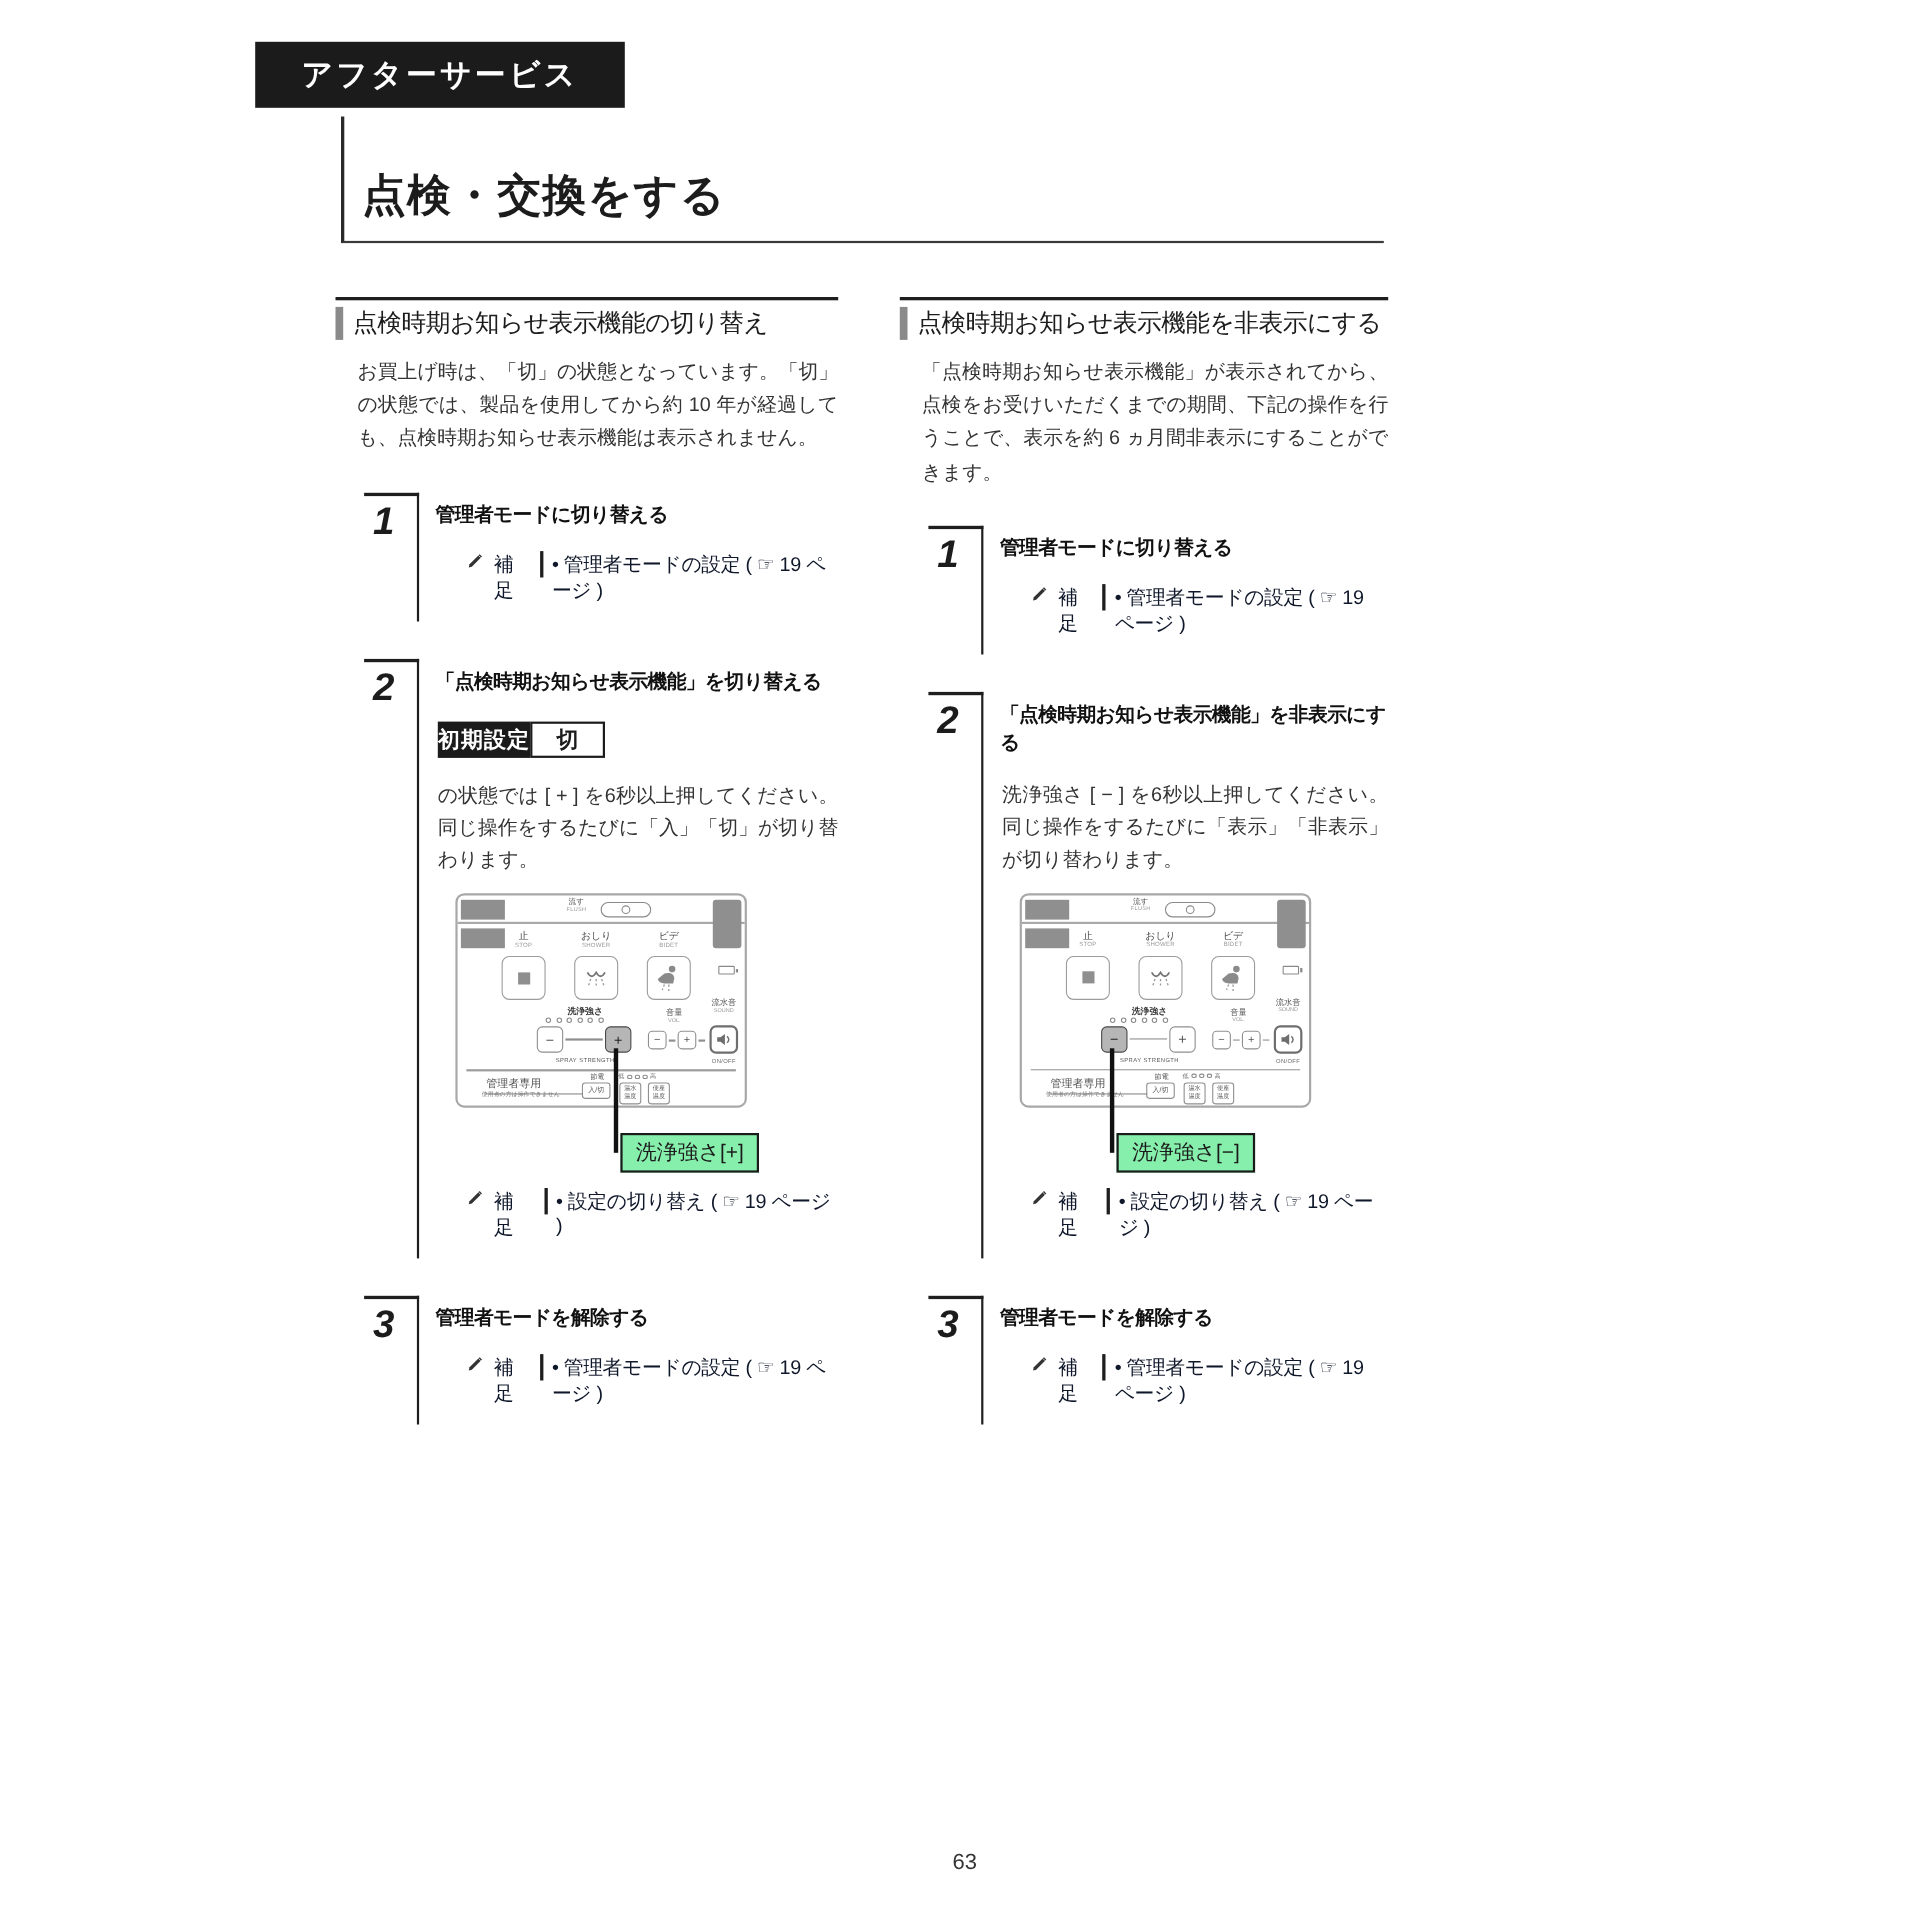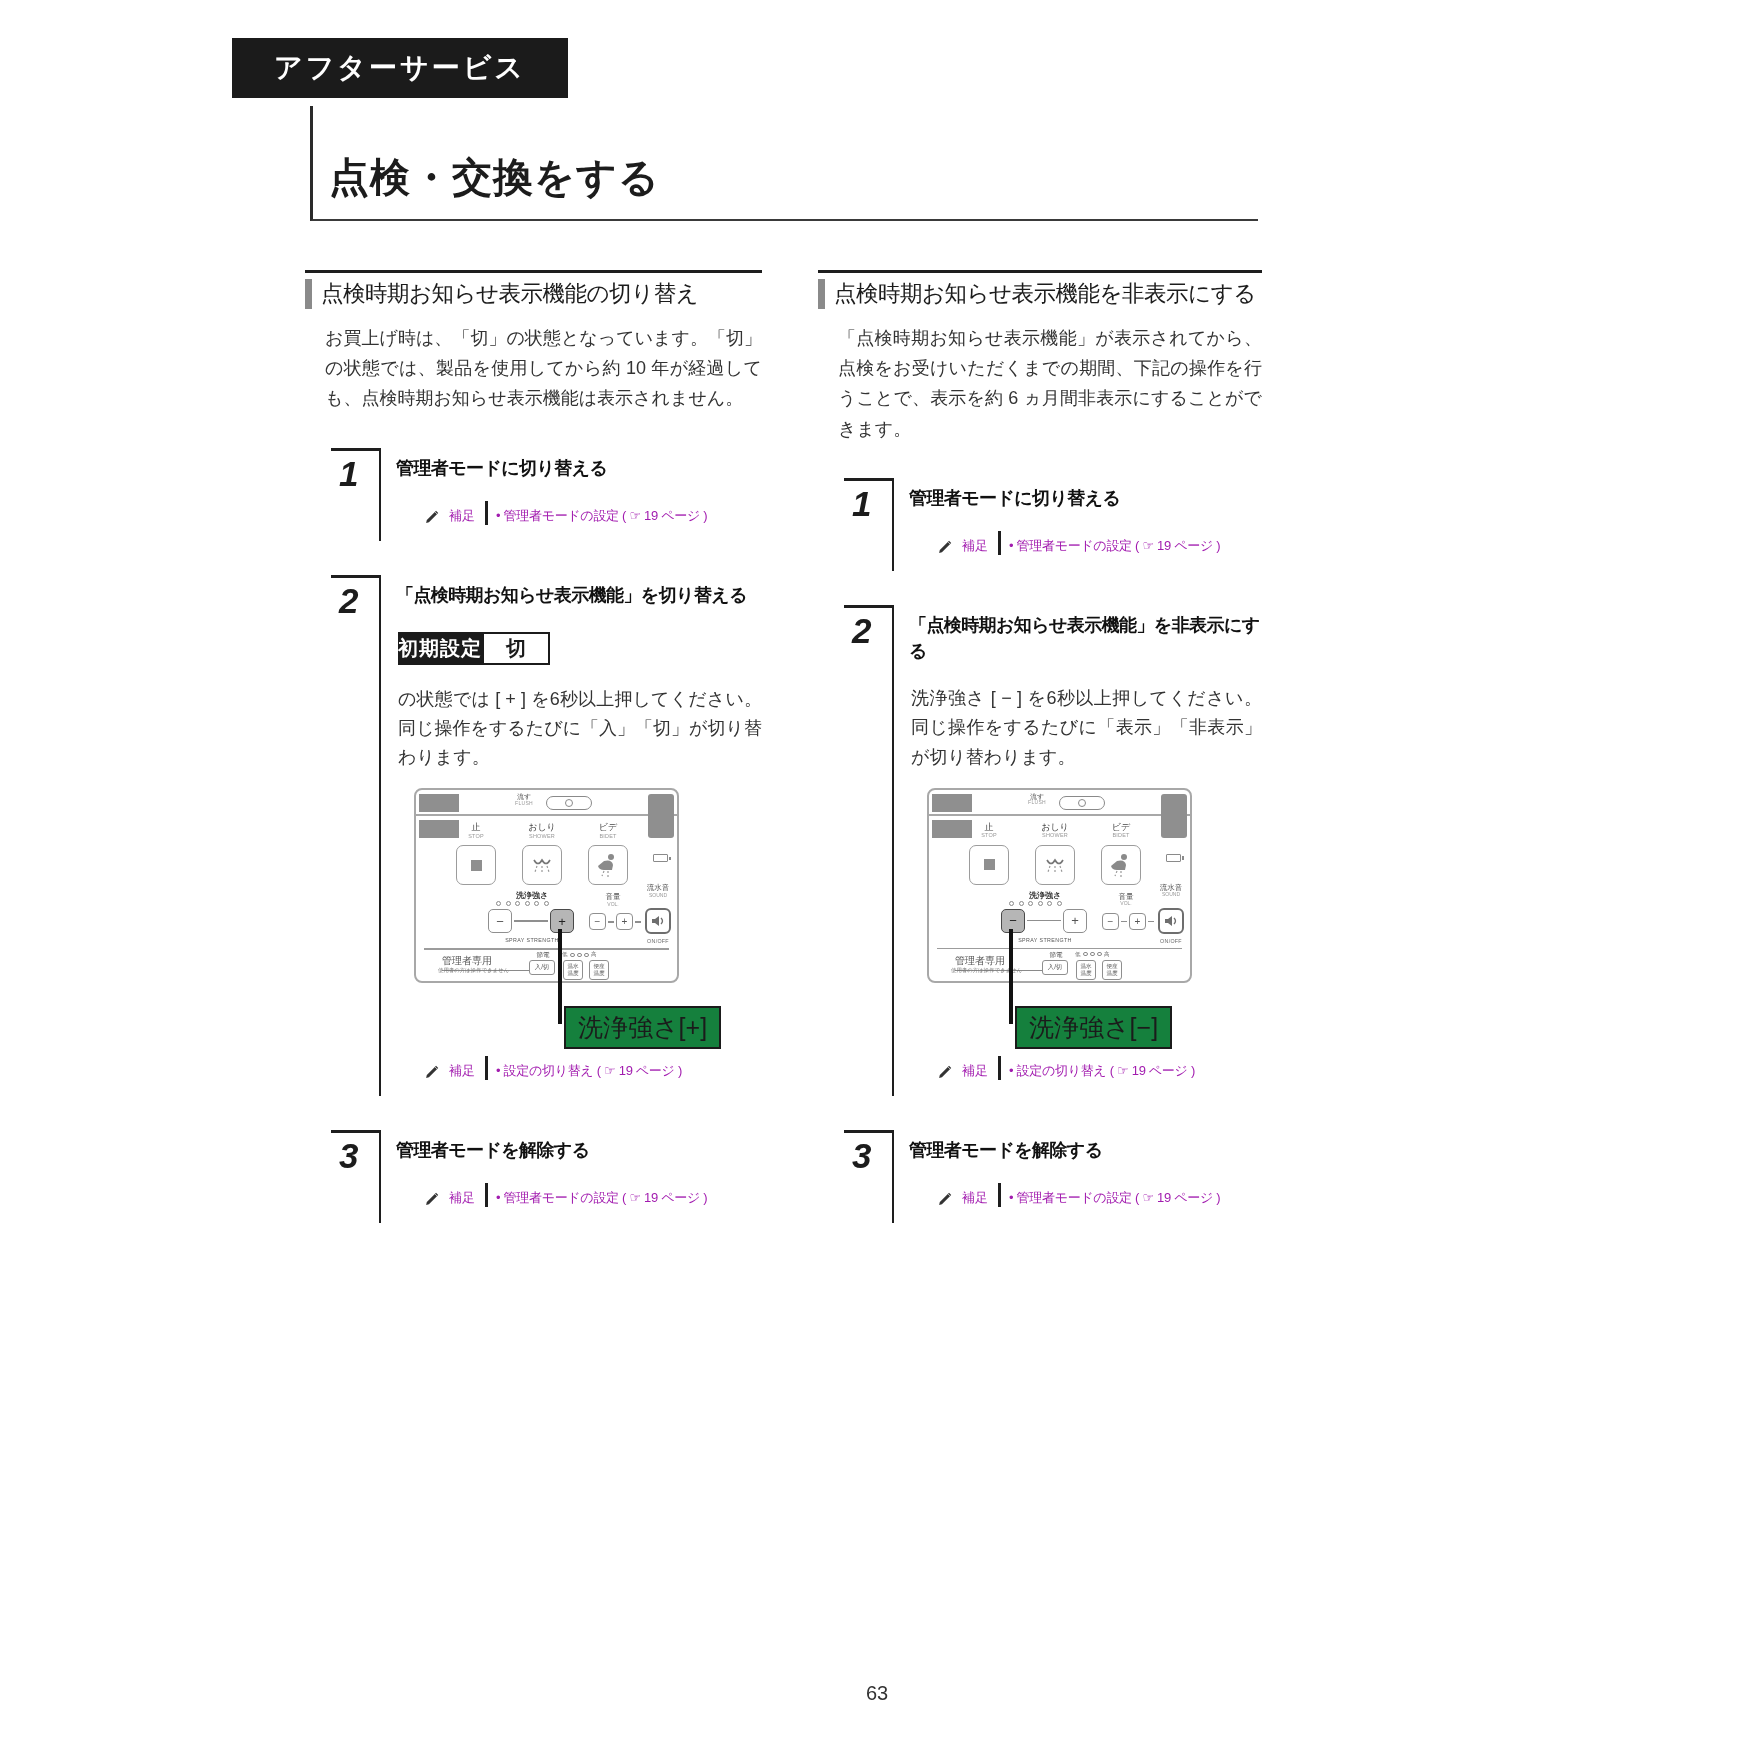--- a/index.html
+++ b/index.html
@@ -30,21 +30,21 @@
   .intro{font-size:18px;line-height:1.68;color:#333;margin:14px 0 0 20px;text-align:justify;}
   
   .step{display:flex;margin:34px 0 0 26px;}
   .step-num{
     flex:0 0 50px;border-top:3px solid #1e1e1e;border-right:2px solid #1e1e1e;
     font-size:35px;font-style:italic;font-weight:bold;color:#1c1c1c;
     padding:3px 8px 0 8px;box-sizing:border-box;
   }
   .step-body{flex:1;padding:7px 0 16px 15px;}
   .step-title{font-size:18px;font-weight:bold;color:#111;line-height:1.45;letter-spacing:-0.6px;}
-  .note{display:flex;align-items:flex-end;margin:20px 0 0 28px;font-size:13px;color:#a21caf;}
+  .note{display:flex;align-items:flex-start;margin:20px 0 0 28px;font-size:18px;color:#0f172a;}
   .note .pencil{flex:0 0 18px;margin-right:7px;display:flex;}
   .note-label{margin-right:10px;}
   .note-sep{width:3px;height:24px;background:#1e1e1e;margin-right:8px;flex:0 0 3px;}
   .note-text{letter-spacing:-0.3px;}
   
   .badge-row{display:flex;margin:24px 0 0 2px;height:33px;width:max-content;}
   .badge-dark{background:#1b1b1b;color:#fff;font-size:20px;font-weight:bold;
     display:flex;align-items:center;padding:0 0;letter-spacing:1px;}
   .badge-light{border:2px solid #1b1b1b;color:#1b1b1b;font-size:20px;font-weight:bold;
     display:flex;align-items:center;padding:0 22px;box-sizing:border-box;}
@@ -102,22 +102,22 @@
     font-size:6.3px;color:#555;display:flex;align-items:center;justify-content:center;}
   .r-scale{position:absolute;left:146px;top:161px;display:flex;align-items:center;gap:2.5px;font-size:5.5px;color:#666;}
   .r-scaledot{width:4.5px;height:4.5px;border:1px solid #8a8a8a;border-radius:50%;}
   .r-tempkey{position:absolute;top:170px;width:20px;height:20px;border:1.2px solid #8f8f8f;border-radius:3px;
     font-size:5.6px;color:#555;line-height:1.25;display:flex;flex-direction:column;align-items:center;justify-content:center;}
   .r-temp1{left:147px;} .r-temp2{left:173px;}
   
   .callout-vline{position:absolute;top:141px;width:3.5px;height:95px;background:#111;}
   .plus-active .callout-vline{left:144px;}
   .minus-active .callout-vline{left:82px;}
-  .callout-box{position:absolute;top:218px;border:2px solid #1b1b1b;background:#15803d;
-    font-size:25px;color:#1b1b1b;padding:3px 12px;white-space:nowrap;}
+  .callout-box{position:absolute;top:218px;border:2px solid #1b1b1b;background:#86efac;
+    font-size:19px;color:#1b1b1b;padding:3px 12px;white-space:nowrap;}
   .plus-active .callout-box{left:150px;}
   .minus-active .callout-box{left:88px;}
   
   .page-num{position:absolute;left:0;right:0;top:1682px;text-align:center;font-size:20px;color:#333;}
 </style>
 </head>
 <body>
 
 <div class="banner">アフターサービス</div>
 

